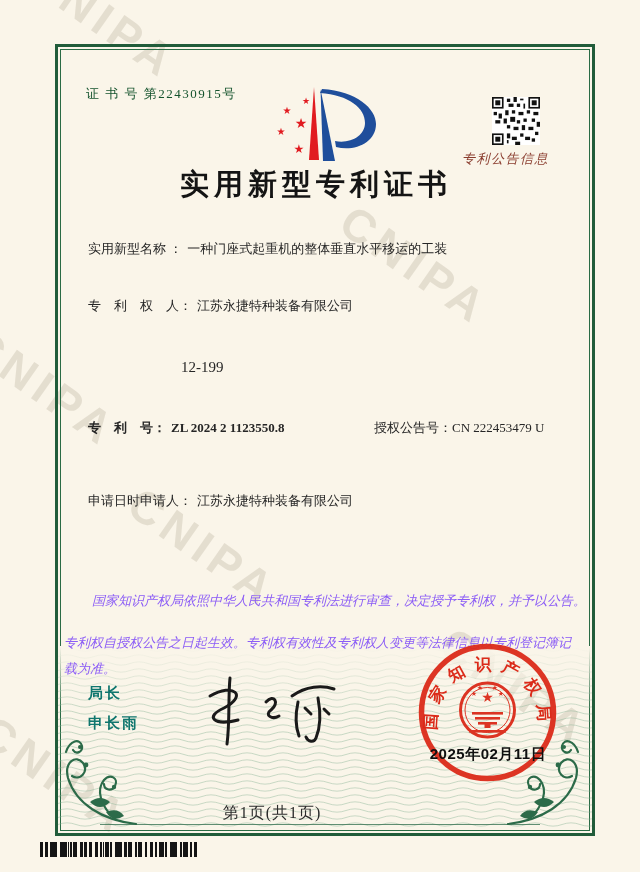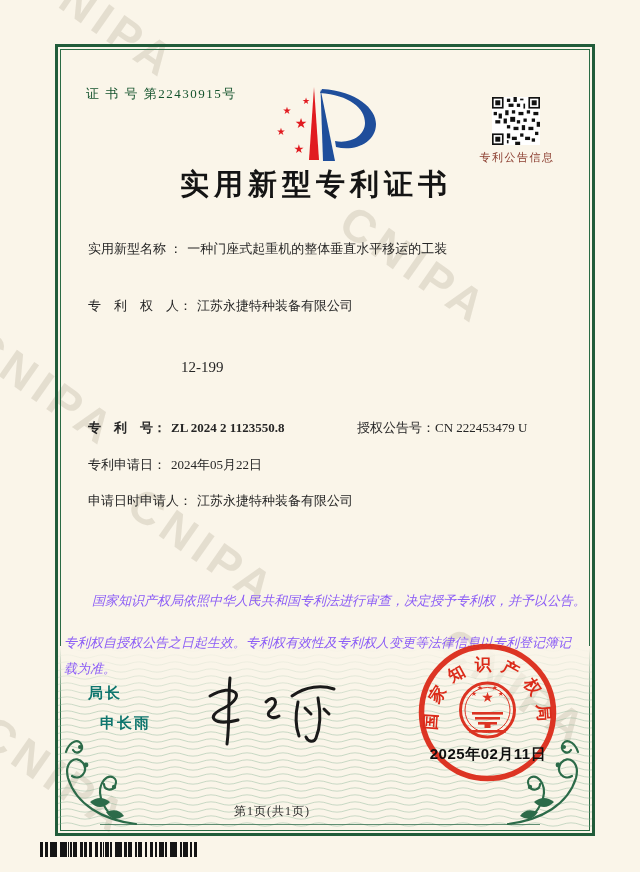--- a/index.html
+++ b/index.html
@@ -15,59 +15,59 @@
   
   .frame{position:absolute;left:55px;top:44px;width:534px;height:786px;
          border:3px solid #215c3a;}
   .frame-inner{position:absolute;inset:2px;border:1px solid #2a6b45;}
 
   .certno{position:absolute;left:86px;top:85px;font-size:13px;letter-spacing:1.5px;color:#14532d;}
 
   .logo{position:absolute;left:256px;top:74px;width:134px;height:94px;}
 
   .qr{position:absolute;left:492px;top:97px;width:48px;height:48px;}
-  .qr-caption{position:absolute;left:462px;top:150px;width:110px;text-align:center;
-              font-size:11px;letter-spacing:1.5px;color:#8a3c2e;}
+  .qr-caption{position:absolute;left:462px;top:150px;width:110px;
+              font-size:13px;letter-spacing:1.5px;color:#8a3c2e;font-style:italic;}
 
   .title{position:absolute;left:0;top:165px;width:632px;text-align:center;
          font-size:29px;font-weight:700;letter-spacing:5px;color:#141414;}
 
   .row{position:absolute;left:88px;font-size:13px;color:#262626;white-space:nowrap;}
   .row .lb{display:inline-block;}
   .row .vl{margin-left:5px;}
-  .row2col{position:absolute;font-size:13px;color:#262626;white-space:nowrap;}
+  .row2col{position:absolute;font-size:13px;color:#262626;white-space:nowrap;margin-left:17px;}
   .addr2{position:absolute;left:181px;top:359px;font-size:15px;color:#262626;}
 
   .notice{position:absolute;left:64px;width:514px;font-size:13px;line-height:26px;
           color:#8b5cf6;font-style:italic;font-family:"DejaVu Serif",serif;}
   .notice.l1{top:588px;padding-left:28px;}
   .notice.l2{top:614px;margin-top:16px;}
 
   
   .waveband{position:absolute;left:58px;top:646px;width:534px;height:182px;}
   .bandline{position:absolute;left:100px;top:824px;width:440px;height:0;
             border-top:1px solid rgba(44,107,73,.75);}
 
   .flourish{position:absolute;width:84px;height:96px;}
   .flourish.fl{left:56px;top:732px;}
   .flourish.fr{left:504px;top:732px;transform:scaleX(-1);}
 
   .signer{position:absolute;left:88px;font-family:"Liberation Sans",sans-serif;
           font-weight:700;font-size:15px;color:#0f766e;letter-spacing:2px;}
   .signer.t1{top:684px;}
-  .signer.t2{top:714px;margin-left:12px;}
+  .signer.t2{top:714px;}
   .signature{position:absolute;left:192px;top:672px;width:150px;height:78px;}
 
   .seal{position:absolute;left:415px;top:640px;width:145px;height:145px;}
   .seal-date{position:absolute;left:418px;top:745px;width:140px;text-align:center;
              font-family:"Liberation Sans",sans-serif;font-weight:700;font-size:15px;
              color:#101010;letter-spacing:.5px;}
 
   .pageno{position:absolute;left:0;top:803px;width:544px;text-align:center;
-          font-size:12px;color:#2b2b2b;letter-spacing:1px;}
+          font-size:16px;color:#2b2b2b;letter-spacing:1px;}
 
   .barcode{position:absolute;left:40px;top:842px;width:158px;height:15px;
     background:
       repeating-linear-gradient(90deg,#141414 0 2px,transparent 2px 5px),
       repeating-linear-gradient(90deg,#141414 0 1px,transparent 1px 7px),
       repeating-linear-gradient(90deg,#141414 0 3px,transparent 3px 11px);}
 </style>
 </head>
 <body>
 
@@ -203,23 +203,20 @@
   </div>
   <div class="addr2">12-199</div>
 
   <div class="row" style="top:419px;font-weight:bold;">
     <span class="lb">专　利　号：</span><span class="vl">ZL 2024 2 1123550.8</span>
   </div>
   <div class="row2col" style="left:357px;top:419px;">
     <span class="lb">授权公告号：</span><span class="vl">CN 222453479 U</span>
   </div>
 
-  <div class="row" style="top:456px;">
-    <span class="lb">专利申请日：</span><span class="vl">2024年05月22日</span>
-  </div>
 
   <div class="row" style="top:492px;">
     <span class="lb">申请日时申请人：</span><span class="vl">江苏永捷特种装备有限公司</span>
   </div>
 
   <div class="notice l1">国家知识产权局依照中华人民共和国专利法进行审查，决定授予专利权，并予以公告。</div>
   <div class="notice l2">专利权自授权公告之日起生效。专利权有效性及专利权人变更等法律信息以专利登记簿记载为准。</div>
 
   <div class="signer t1">局长</div>
   <div class="signer t2">申长雨</div>

